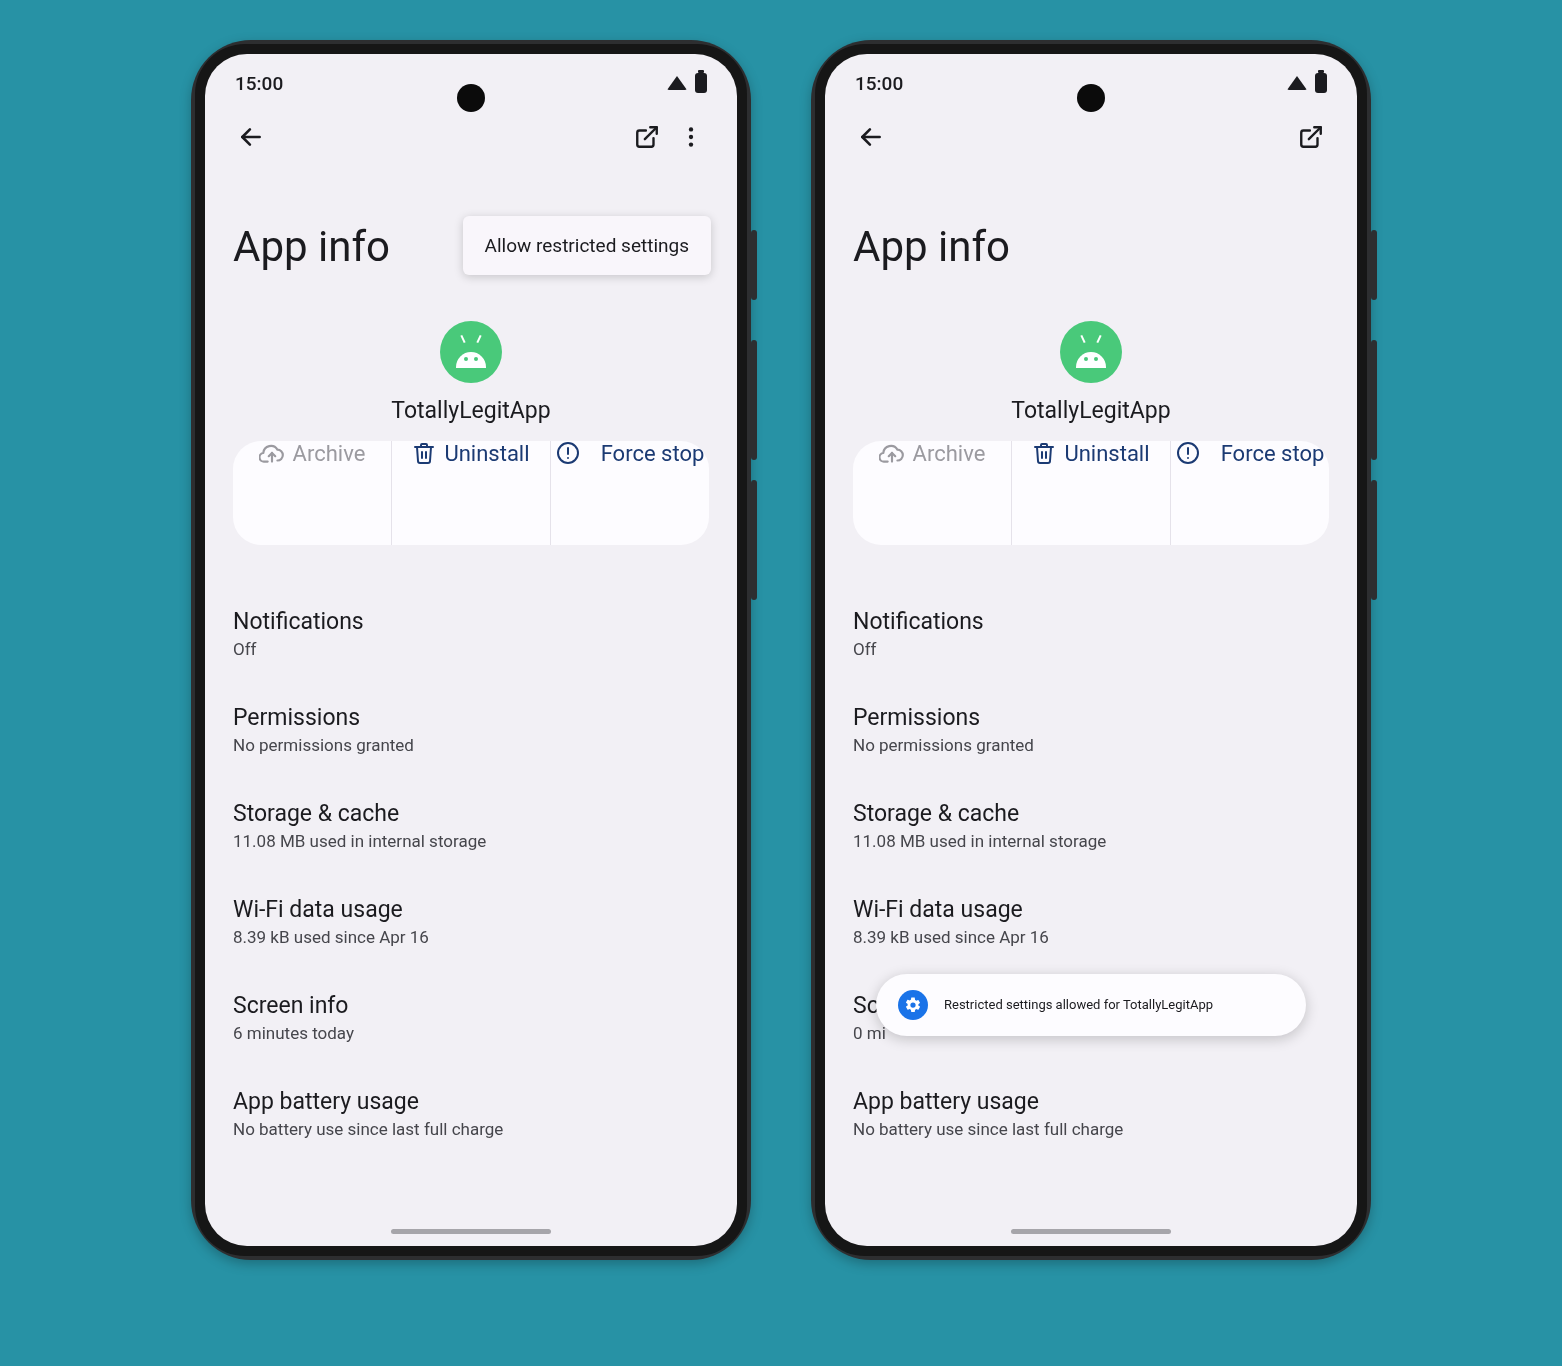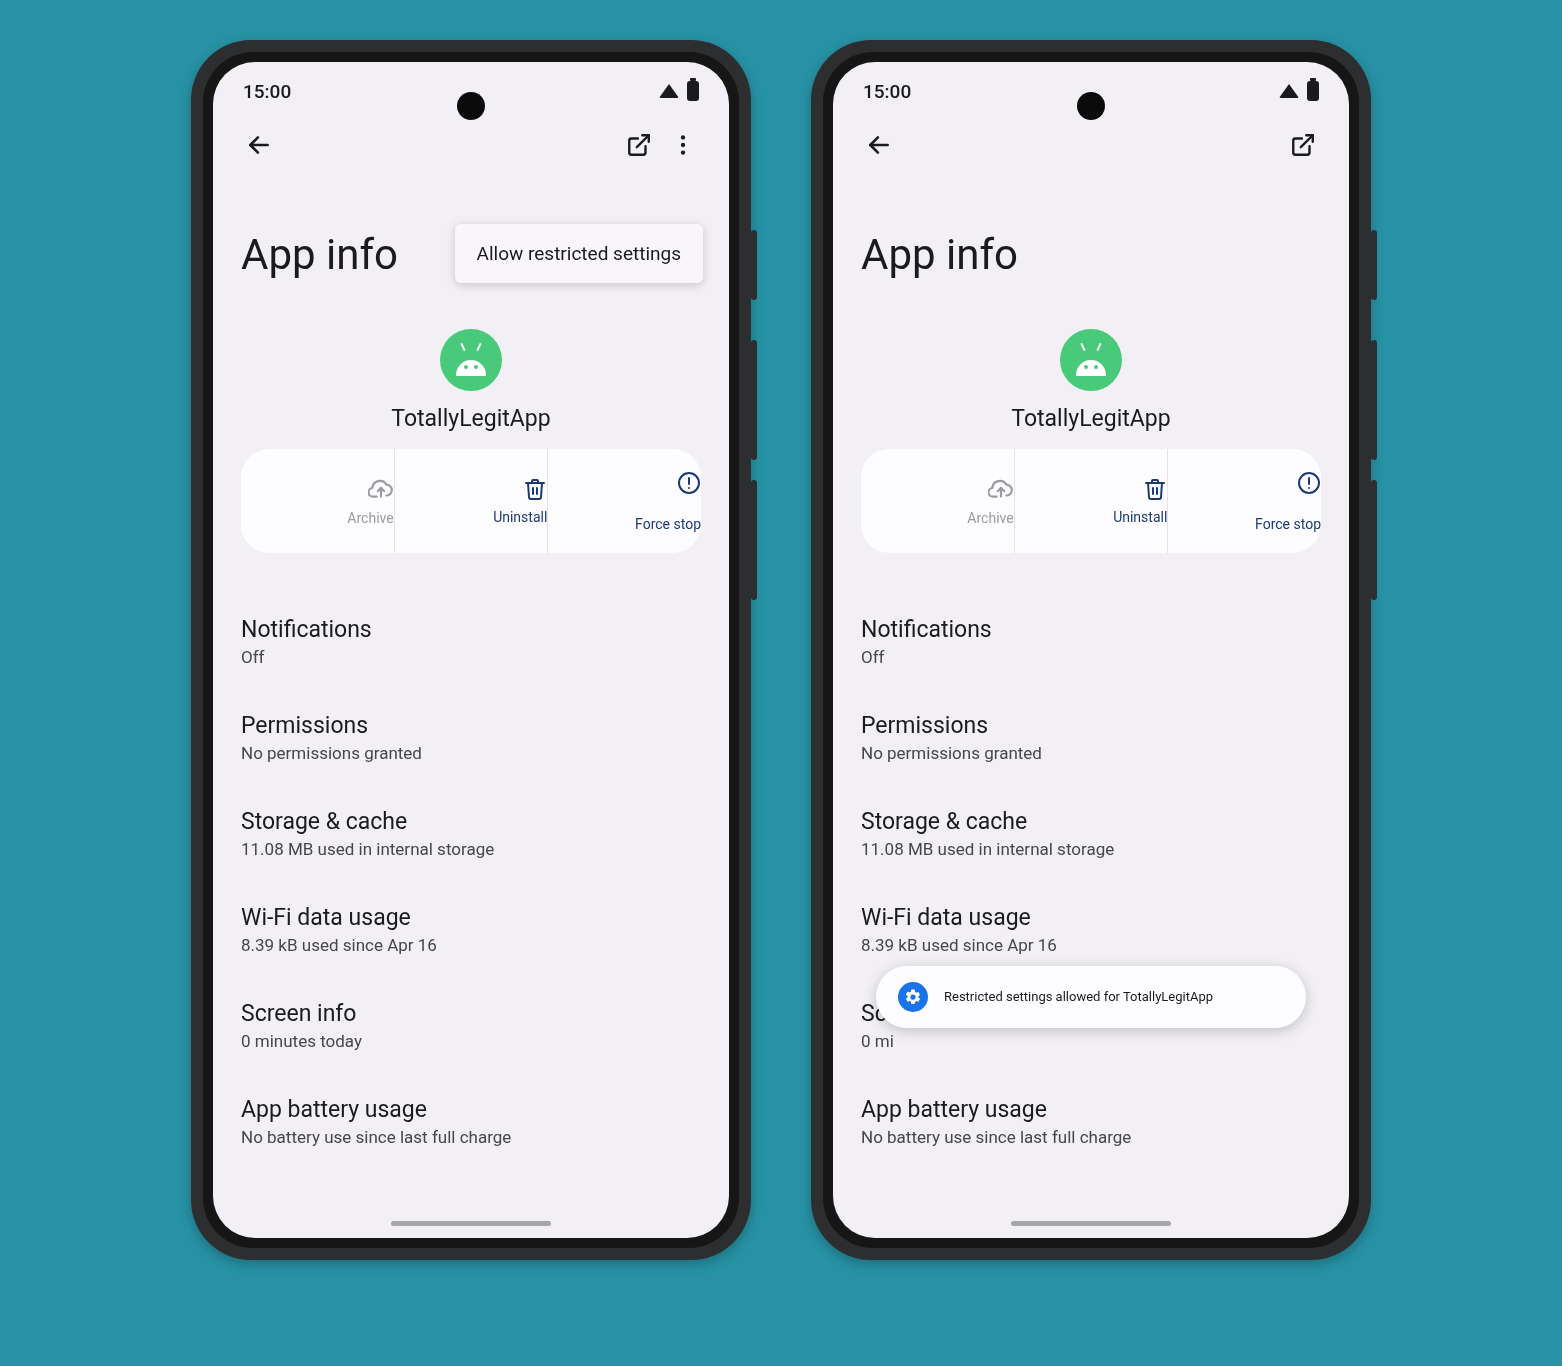--- a/index.html
+++ b/index.html
@@ -13,21 +13,21 @@
     gap: 60px;
     padding-top: 40px;
   }
 
   
   .phone {
     width: 560px;
     height: 1220px;
     background: #2d2e30;
     border-radius: 60px;
-    padding: 12px;
+    padding: 4px;
     position: relative;
     box-shadow: 0 4px 12px rgba(0,0,0,.25);
   }
   .phone-inner {
     width: 100%;
     height: 100%;
     background: #161616;
     border-radius: 50px;
     padding: 10px;
   }
@@ -145,25 +145,25 @@
     display:flex;
     background:#fdfcff;
     border-radius:28px;
     overflow:hidden;
     margin-bottom: 36px;
     height: 104px;
   }
   .action {
     flex:1;
     display:flex;
-    flex-direction:column;
-    align-items:flex-end;
+    flex-direction:row;
+    align-items:flex-start;
     justify-content:center;
     gap:8px;
-    font-size:14px;
+    font-size:22px;
     color:#1b3a73;
     border-right:1px solid #e5e2ea;
   }
   .action:last-child{border-right:none;gap:21px;}
   .action.disabled { color:#9b9aa0; }
 
   
   .row { padding: 18px 0; }
   .row-title { font-size:23px; color:#1b1b1f; margin-bottom:4px;margin-top:9px; }
   .row-sub { font-size:17px; color:#46464c; }
@@ -302,21 +302,21 @@
       <div class="row">
         <div class="row-title">Storage &amp; cache</div>
         <div class="row-sub">11.08 MB used in internal storage</div>
       </div>
       <div class="row">
         <div class="row-title">Wi-Fi data usage</div>
         <div class="row-sub">8.39 kB used since Apr 16</div>
       </div>
       <div class="row">
         <div class="row-title">Screen info</div>
-        <div class="row-sub">0 minutes today</div>
+        <div class="row-sub">6 minutes today</div>
       </div>
       <div class="row">
         <div class="row-title">App battery usage</div>
         <div class="row-sub">No battery use since last full charge</div>
       </div>
     </div>
 
     <div class="gesture"></div>
   </div>
     </div>

